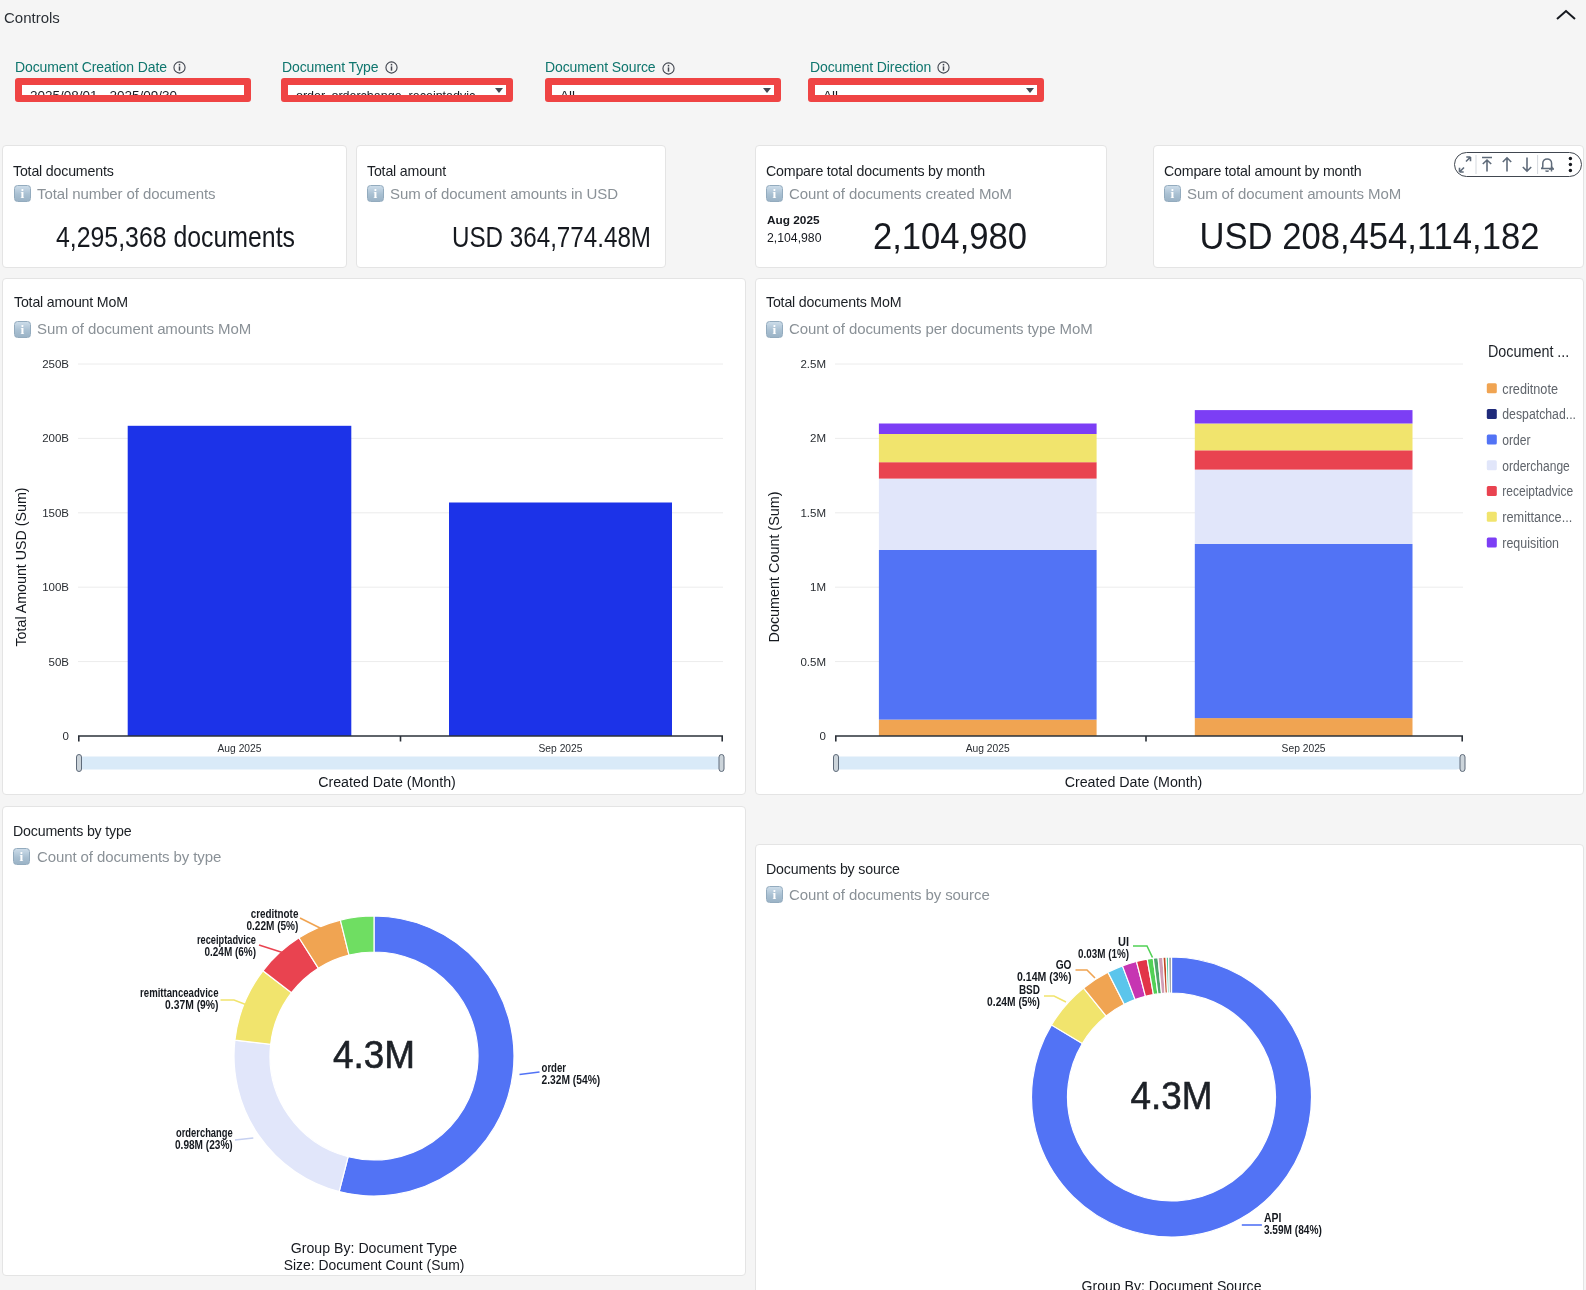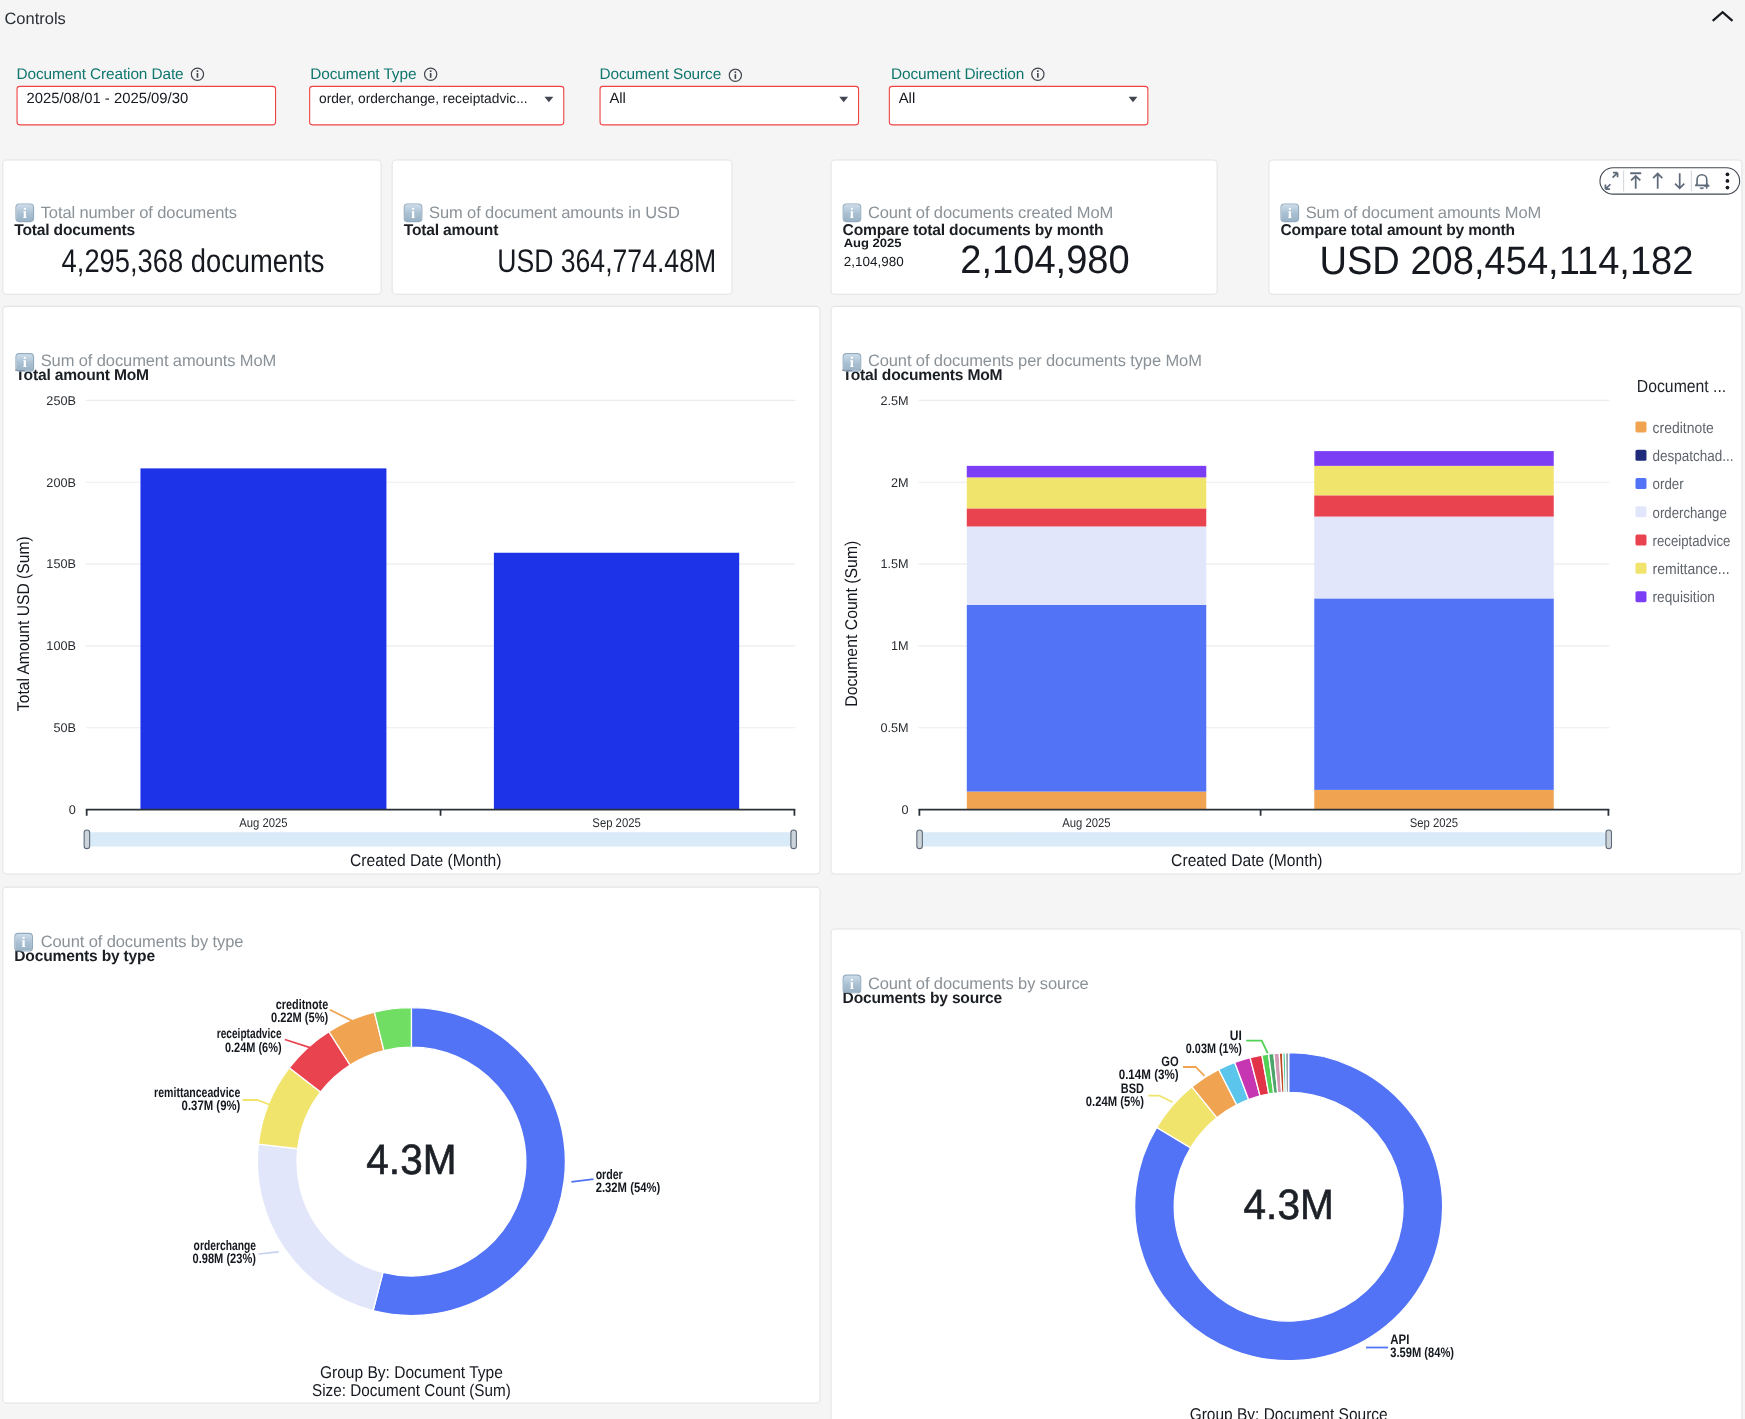--- a/index.html
+++ b/index.html
@@ -1,28 +1,28 @@
 <!DOCTYPE html>
 <html><head>
 <meta charset="utf-8">
 <style>
 * { margin:0; padding:0; box-sizing:border-box; }
 html,body { width:1586px; height:1290px; background:#f5f5f5; font-family:"Liberation Sans", sans-serif; overflow:hidden; }
 .page { position:relative; width:1586px; height:1290px; }
 .card { position:absolute; background:#fff; border:1px solid #e4e4e4; border-radius:4px; }
 .abs { position:absolute; }
-.vtitle { position:absolute; font-weight:bold; font-size:14.2px; letter-spacing:-0.18px; color:#1b1f24; line-height:1.15; white-space:nowrap;margin-top:39px; }
+.vtitle { position:absolute; font-weight:normal; font-size:14.2px; letter-spacing:-0.18px; color:#1b1f24; line-height:1.15; white-space:nowrap; }
 .vsub { position:absolute; font-size:15px; letter-spacing:-0.1px; color:#8a9197; line-height:1.15; white-space:nowrap; }
 .iicon { position:absolute; width:17px; height:17px; border-radius:3.5px;
   background:linear-gradient(180deg,#ccdce9 0%,#a9c0d2 55%,#9bb3c6 100%);
   border:1px solid #93abbe; color:#fff; font-family:"Liberation Serif",serif; font-weight:bold;
   font-size:13.5px; text-align:center; line-height:16px; }
 .lbl { position:absolute; font-size:14px; letter-spacing:-0.1px; color:#0f766e; display:flex; align-items:center; gap:6px; }
 .lbl svg { flex:0 0 auto; }
-.ctl { position:absolute; height:36px; background:#fff; border:1px solid #ef4444; border-radius:3px;
+.ctl { position:absolute; height:24px; background:#fff; border:7px solid #ef4444; border-radius:3px;
   font-size:13.5px; color:#16191f; line-height:22px; padding-left:8px; white-space:nowrap; overflow:hidden; }
 .caret { position:absolute; width:0; height:0; border-left:4.5px solid transparent;
   border-right:4.5px solid transparent; border-top:5px solid #424650; }
 svg text { font-family:"Liberation Sans", sans-serif; }
 </style>
 </head>
 <body>
 <div class="page">
 
   <div class="abs" style="left:4px; top:9px; font-size:15px; color:#2b3036;">Controls</div>

